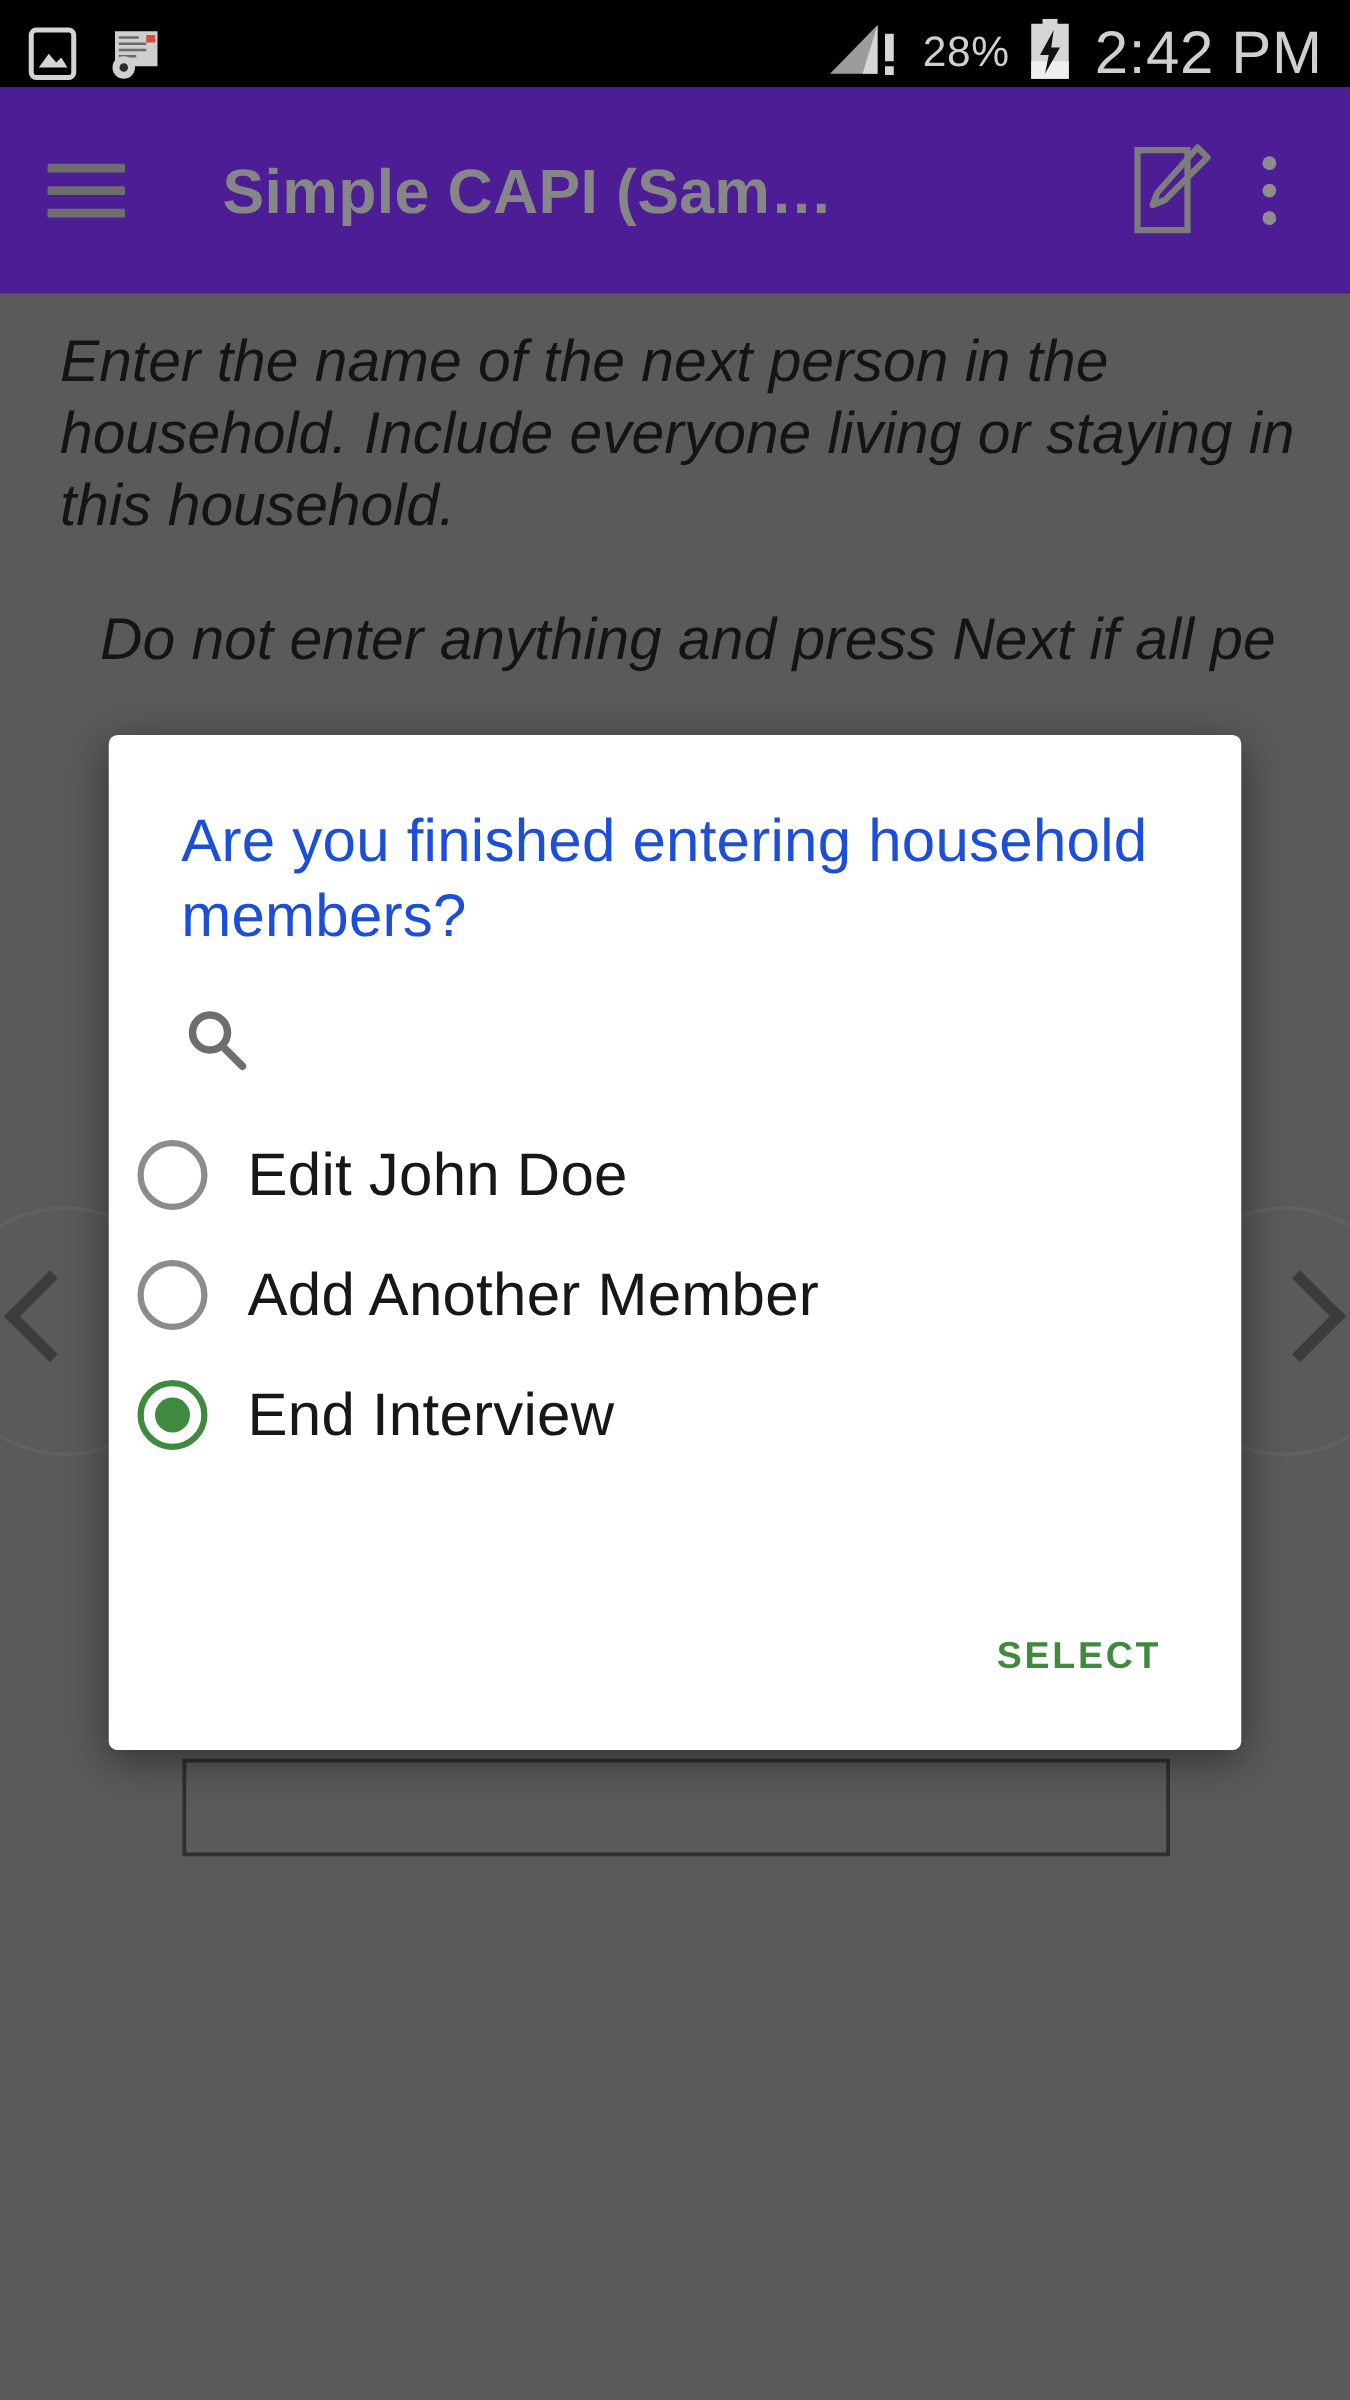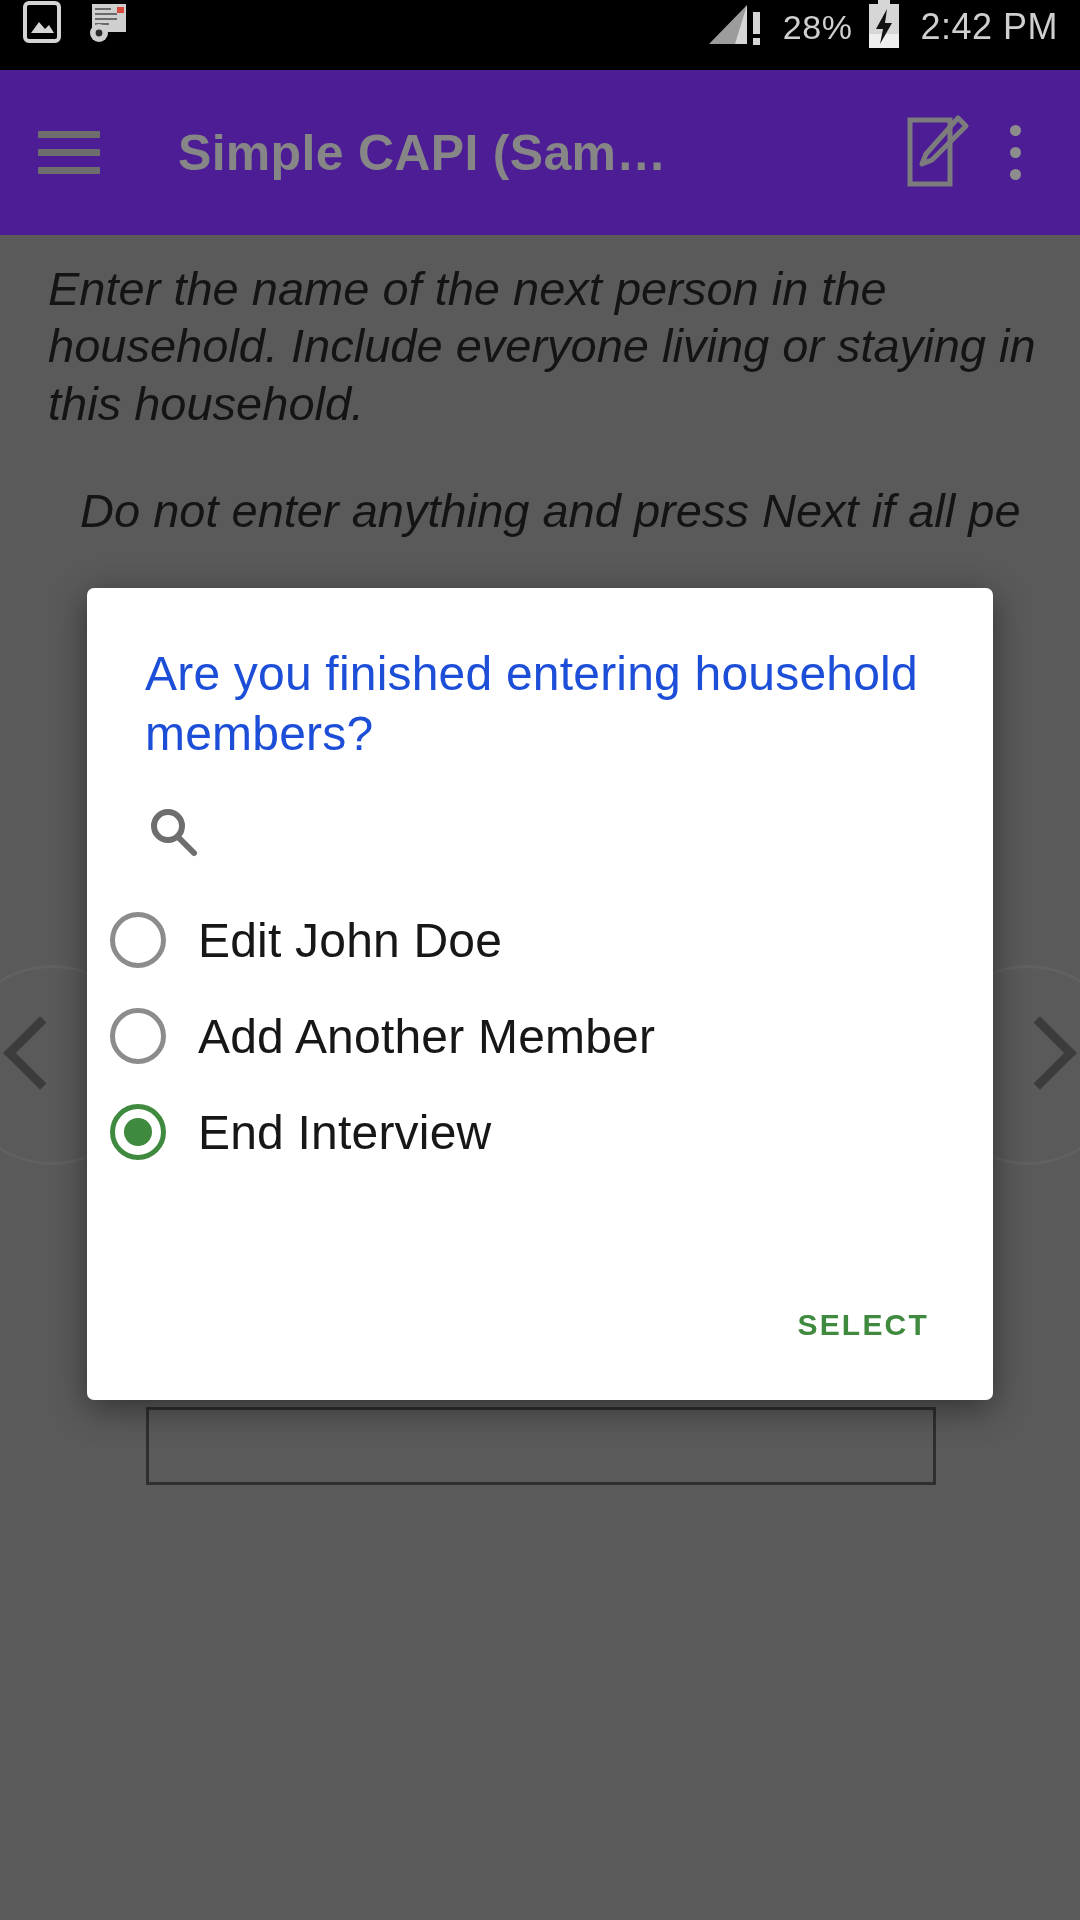--- a/index.html
+++ b/index.html
@@ -7,32 +7,32 @@
     width:1080px; height:1920px;
     background:#5a5a5a;
     font-family:"Liberation Sans", sans-serif;
     overflow:hidden;
   }
   #screen { position:relative; width:1080px; height:1920px; overflow:hidden; }
 
   
   #status-bar {
     position:absolute; top:0; left:0; width:1080px; height:70px;
-    background:#000; display:flex; align-items:flex-start;
+    background:#000; display:flex; align-items:flex-end;
     padding:0 22px;
   }
   .sb-left { display:flex; align-items:center; gap:22px; }
   .sb-spacer { flex:1; }
   .sb-right { display:flex; align-items:center; gap:14px; }
   .sb-battery-text {
     color:#cfcfcf; font-size:34px; letter-spacing:0.5px;
     font-family:"Liberation Sans", sans-serif;
   }
   .sb-clock {
-    color:#cfcfcf; font-size:36px; letter-spacing:0.5px; padding-left:4px;
+    color:#cfcfcf; font-size:48px; letter-spacing:0.5px; padding-left:4px;
     font-family:"Liberation Sans", sans-serif;
   }
 
   
   #app-bar {
     position:absolute; top:70px; left:0; width:1080px; height:165px;
     background:#4c1d95; display:flex; align-items:center; padding:0 30px;
   }
   #hamburger-btn { width:78px; height:78px; display:flex; flex-direction:column;
     justify-content:center; gap:11px; padding:0 8px; }

